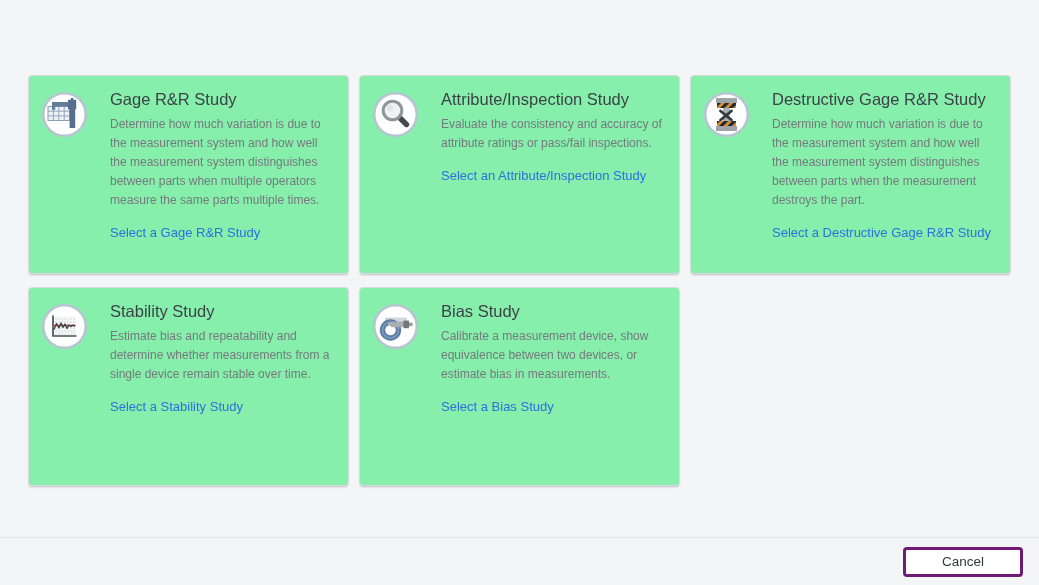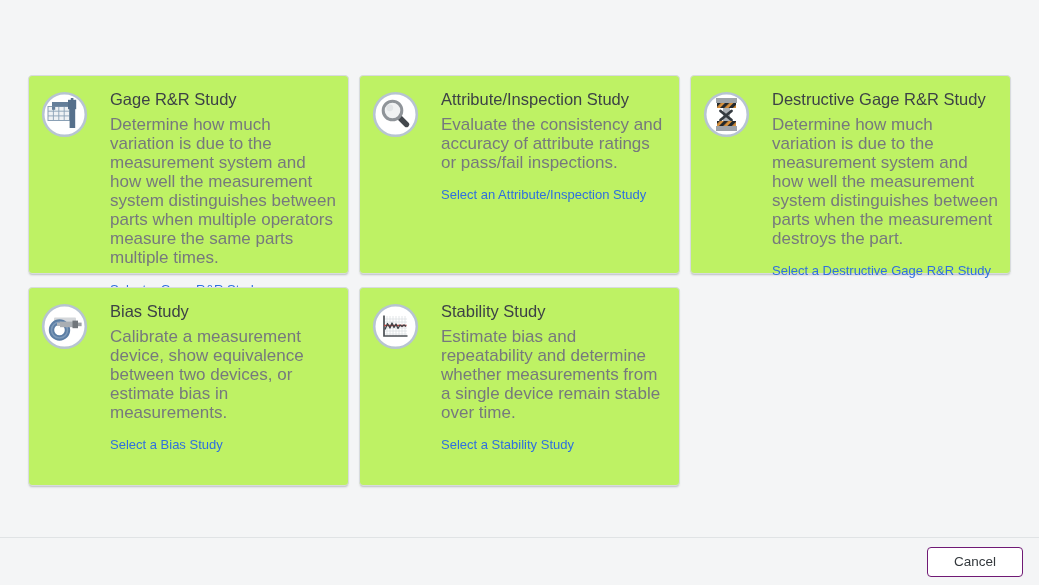--- a/index.html
+++ b/index.html
@@ -31,38 +31,38 @@
   .cards {
     position:absolute;
     top:75px; left:28px;
     display:grid;
     grid-template-columns:repeat(3,321px);
     grid-auto-rows:199px;
     gap:13px 10px;
   }
   .card {
     position:relative;
-    background:#bef264;
+    background:#86efac;
     border:1px solid #d8dbde;
     border-radius:4px;
     box-sizing:border-box;
     box-shadow:0 2px 2px -1px rgba(120,125,130,.45);
   }
   .card-icon { position:absolute; left:12px; top:15px; width:47px; height:47px; }
   .card-body { margin:14px 14px 0 81px; }
   .card-title {
     margin:0 0 6px 0;
     font-size:16.5px;
     font-weight:400;
     color:#3d4246;
   }
   .card-desc {
     margin:0;
     width:226px;
-    font-size:17px;
+    font-size:12px;
     line-height:19px;
     color:#76797d;
   }
   .card-link {
     display:inline-block;
     margin-top:15px;
     font-size:13px;
     color:#2f6fdf;
     text-decoration:none;
     cursor:pointer;
@@ -75,23 +75,23 @@
     height:48px;
     border-top:1px solid #e0e3e5;
     background:#f4f5f6;
     display:flex;
     align-items:center;
     justify-content:flex-end;
     padding-right:16px;
     box-sizing:border-box;
   }
   .cancel-btn {
-    width:96px; height:30px;
+    width:120px; height:30px;
     background:#ffffff;
-    border:1px solid #701a75;
+    border:3px solid #701a75;
     border-radius:4px;
     font-family:inherit;
     font-size:13.5px;
     color:#33383c;
     cursor:pointer;
   }
 </style>
 </head>
 <body>
 
@@ -158,52 +158,52 @@
         <h2 class="card-title">Destructive Gage R&amp;R Study</h2>
         <p class="card-desc">Determine how much variation is due to the measurement system and how well the measurement system distinguishes between parts when the measurement destroys the part.</p>
         <a class="card-link">Select a Destructive Gage R&amp;R Study</a>
       </div>
     </div>
 
     <div class="card">
       <span class="card-icon">
         <svg width="47" height="47" viewBox="0 0 47 47">
           <circle cx="23.5" cy="23.5" r="21.3" fill="#ffffff" stroke="#b7c4d2" stroke-width="2.6"></circle>
+          <path d="M15 13 V33 M18 13 V33 M21 13 V33 M24 13 V33 M27 13 V33 M30 13 V33 M33 13 V33 M12 16 H35 M12 19 H35 M12 22 H35 M12 25 H35 M12 28 H35 M12 31 H35" stroke="#dcdfe2" stroke-width="0.8" fill="none"></path>
+          <path d="M12 12.5 L12 33 L35.5 33" fill="none" stroke="#4c5156" stroke-width="1.7"></path>
+          <line x1="12" y1="22.5" x2="34.5" y2="22.5" stroke="#c0453f" stroke-width="1.5"></line>
+          <polyline points="13,26.5 15.5,20.5 18,25 20,20 22,24.5 24,21 26,25.5 28,22 30,23.5 32,22 34,23.5" fill="none" stroke="#3d4348" stroke-width="1.3" stroke-linejoin="round"></polyline>
+        </svg>
+      </span>
+      <div class="card-body">
+        <h2 class="card-title">Stability Study</h2>
+        <p class="card-desc">Estimate bias and repeatability and determine whether measurements from a single device remain stable over time.</p>
+        <a class="card-link">Select a Stability Study</a>
+      </div>
+    </div>
+
+    <div class="card">
+      <span class="card-icon">
+        <svg width="47" height="47" viewBox="0 0 47 47">
+          <circle cx="23.5" cy="23.5" r="21.3" fill="#ffffff" stroke="#b7c4d2" stroke-width="2.6"></circle>
           <rect x="13" y="14.5" width="22" height="4.5" rx="1" fill="#d4d7da"></rect>
           <circle cx="18.5" cy="27" r="8" fill="none" stroke="#5c7ea4" stroke-width="5.4"></circle>
           <circle cx="18.5" cy="27" r="8" fill="none" stroke="#7d9ab9" stroke-width="1.6"></circle>
           <rect x="16" y="19.6" width="6" height="3.4" fill="#b3b8bd"></rect>
           <rect x="19" y="18.6" width="14" height="5.6" fill="#a9aeb3"></rect>
           <rect x="31.5" y="17.6" width="5.5" height="7.6" fill="#71767b"></rect>
           <rect x="37" y="19.6" width="3.6" height="3.6" fill="#999ea3"></rect>
         </svg>
       </span>
       <div class="card-body">
         <h2 class="card-title">Bias Study</h2>
         <p class="card-desc">Calibrate a measurement device, show equivalence between two devices, or estimate bias in measurements.</p>
         <a class="card-link">Select a Bias Study</a>
       </div>
     </div>
 
-    <div class="card">
-      <span class="card-icon">
-        <svg width="47" height="47" viewBox="0 0 47 47">
-          <circle cx="23.5" cy="23.5" r="21.3" fill="#ffffff" stroke="#b7c4d2" stroke-width="2.6"></circle>
-          <path d="M15 13 V33 M18 13 V33 M21 13 V33 M24 13 V33 M27 13 V33 M30 13 V33 M33 13 V33 M12 16 H35 M12 19 H35 M12 22 H35 M12 25 H35 M12 28 H35 M12 31 H35" stroke="#dcdfe2" stroke-width="0.8" fill="none"></path>
-          <path d="M12 12.5 L12 33 L35.5 33" fill="none" stroke="#4c5156" stroke-width="1.7"></path>
-          <line x1="12" y1="22.5" x2="34.5" y2="22.5" stroke="#c0453f" stroke-width="1.5"></line>
-          <polyline points="13,26.5 15.5,20.5 18,25 20,20 22,24.5 24,21 26,25.5 28,22 30,23.5 32,22 34,23.5" fill="none" stroke="#3d4348" stroke-width="1.3" stroke-linejoin="round"></polyline>
-        </svg>
-      </span>
-      <div class="card-body">
-        <h2 class="card-title">Stability Study</h2>
-        <p class="card-desc">Estimate bias and repeatability and determine whether measurements from a single device remain stable over time.</p>
-        <a class="card-link">Select a Stability Study</a>
-      </div>
-    </div>
-
   </div>
 
   <div class="footer">
     <button class="cancel-btn">Cancel</button>
   </div>
 
 </div>
 
 </body></html>

